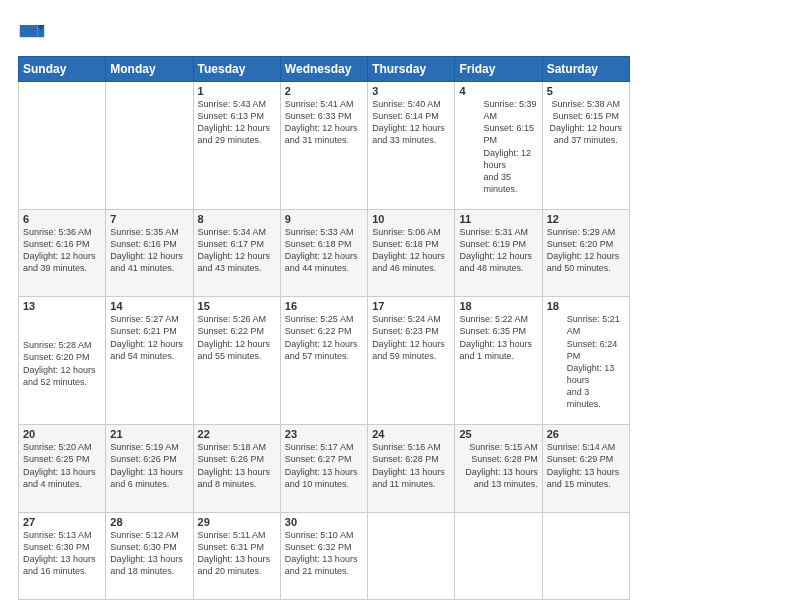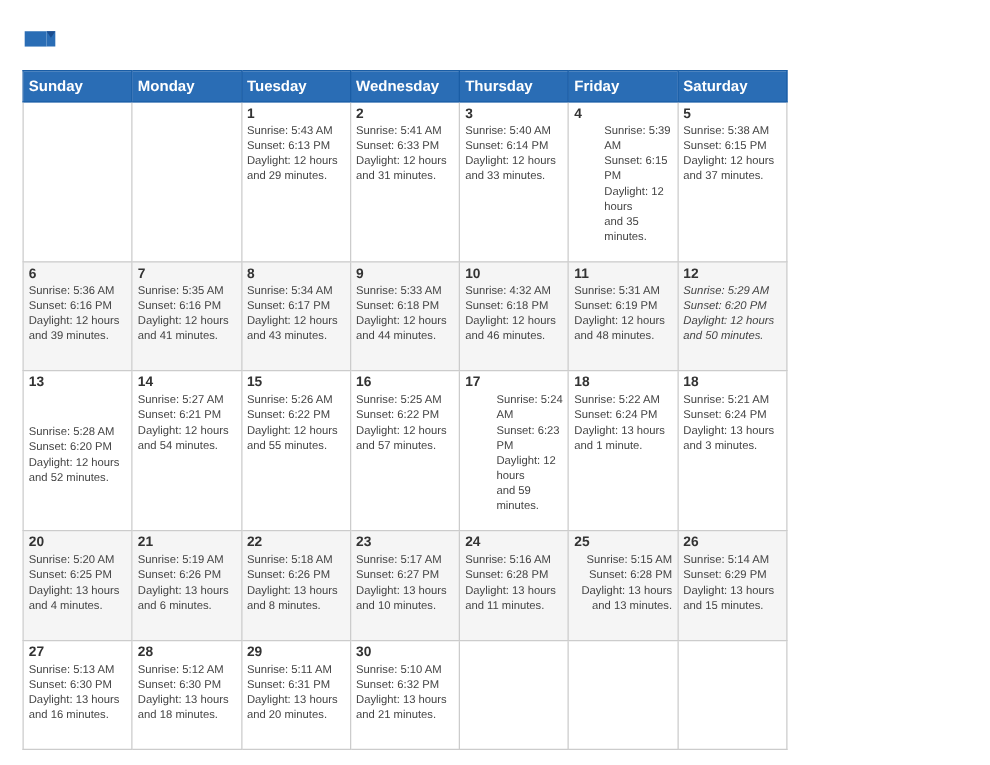--- a/index.html
+++ b/index.html
@@ -163,21 +163,21 @@
           </td>
           <td>
             <span class="day-number">4</span>
             <div class="day-info" style="white-space: pre-line; margin-left: 24px;">Sunrise: 5:39 AM
 Sunset: 6:15 PM
 Daylight: 12 hours
 and 35 minutes.</div>
           </td>
           <td>
             <span class="day-number">5</span>
-            <div class="day-info" style="white-space: pre-line;">Sunrise: 5:38 AM
+            <div class="day-info" style="white-space: pre-line; text-align: center;">Sunrise: 5:38 AM
 Sunset: 6:15 PM
 Daylight: 12 hours
 and 37 minutes.</div>
           </td>
         </tr>
         <tr>
           <td>
             <span class="day-number">6</span>
             <div class="day-info" style="white-space: pre-line;">Sunrise: 5:36 AM
 Sunset: 6:16 PM
@@ -200,35 +200,35 @@
           </td>
           <td>
             <span class="day-number">9</span>
             <div class="day-info" style="white-space: pre-line;">Sunrise: 5:33 AM
 Sunset: 6:18 PM
 Daylight: 12 hours
 and 44 minutes.</div>
           </td>
           <td>
             <span class="day-number">10</span>
-            <div class="day-info" style="white-space: pre-line;">Sunrise: 4:32 AM
+            <div class="day-info" style="white-space: pre-line;">Sunrise: 5:06 AM
 Sunset: 6:18 PM
 Daylight: 12 hours
 and 46 minutes.</div>
           </td>
           <td>
             <span class="day-number">11</span>
             <div class="day-info" style="white-space: pre-line;">Sunrise: 5:31 AM
 Sunset: 6:19 PM
 Daylight: 12 hours
 and 48 minutes.</div>
           </td>
           <td>
             <span class="day-number">12</span>
-            <div class="day-info" style="white-space: pre-line; font-style: italic;">Sunrise: 5:29 AM
+            <div class="day-info" style="white-space: pre-line;">Sunrise: 5:29 AM
 Sunset: 6:20 PM
 Daylight: 12 hours
 and 50 minutes.</div>
           </td>
         </tr>
         <tr>
           <td>
             <span class="day-number">13</span>
             <div class="day-info" style="white-space: pre-line; margin-top: 27px;">Sunrise: 5:28 AM
 Sunset: 6:20 PM
@@ -251,35 +251,35 @@
           </td>
           <td>
             <span class="day-number">16</span>
             <div class="day-info" style="white-space: pre-line;">Sunrise: 5:25 AM
 Sunset: 6:22 PM
 Daylight: 12 hours
 and 57 minutes.</div>
           </td>
           <td>
             <span class="day-number">17</span>
-            <div class="day-info" style="white-space: pre-line; margin-left: 25px;">Sunrise: 5:24 AM
+            <div class="day-info" style="white-space: pre-line;">Sunrise: 5:24 AM
 Sunset: 6:23 PM
 Daylight: 12 hours
 and 59 minutes.</div>
           </td>
           <td>
             <span class="day-number">18</span>
             <div class="day-info" style="white-space: pre-line;">Sunrise: 5:22 AM
-Sunset: 6:24 PM
+Sunset: 6:35 PM
 Daylight: 13 hours
 and 1 minute.</div>
           </td>
           <td>
             <span class="day-number">18</span>
-            <div class="day-info" style="white-space: pre-line;">Sunrise: 5:21 AM
+            <div class="day-info" style="white-space: pre-line; margin-left: 20px;">Sunrise: 5:21 AM
 Sunset: 6:24 PM
 Daylight: 13 hours
 and 3 minutes.</div>
           </td>
         </tr>
         <tr>
           <td>
             <span class="day-number">20</span>
             <div class="day-info" style="white-space: pre-line;">Sunrise: 5:20 AM
 Sunset: 6:25 PM

